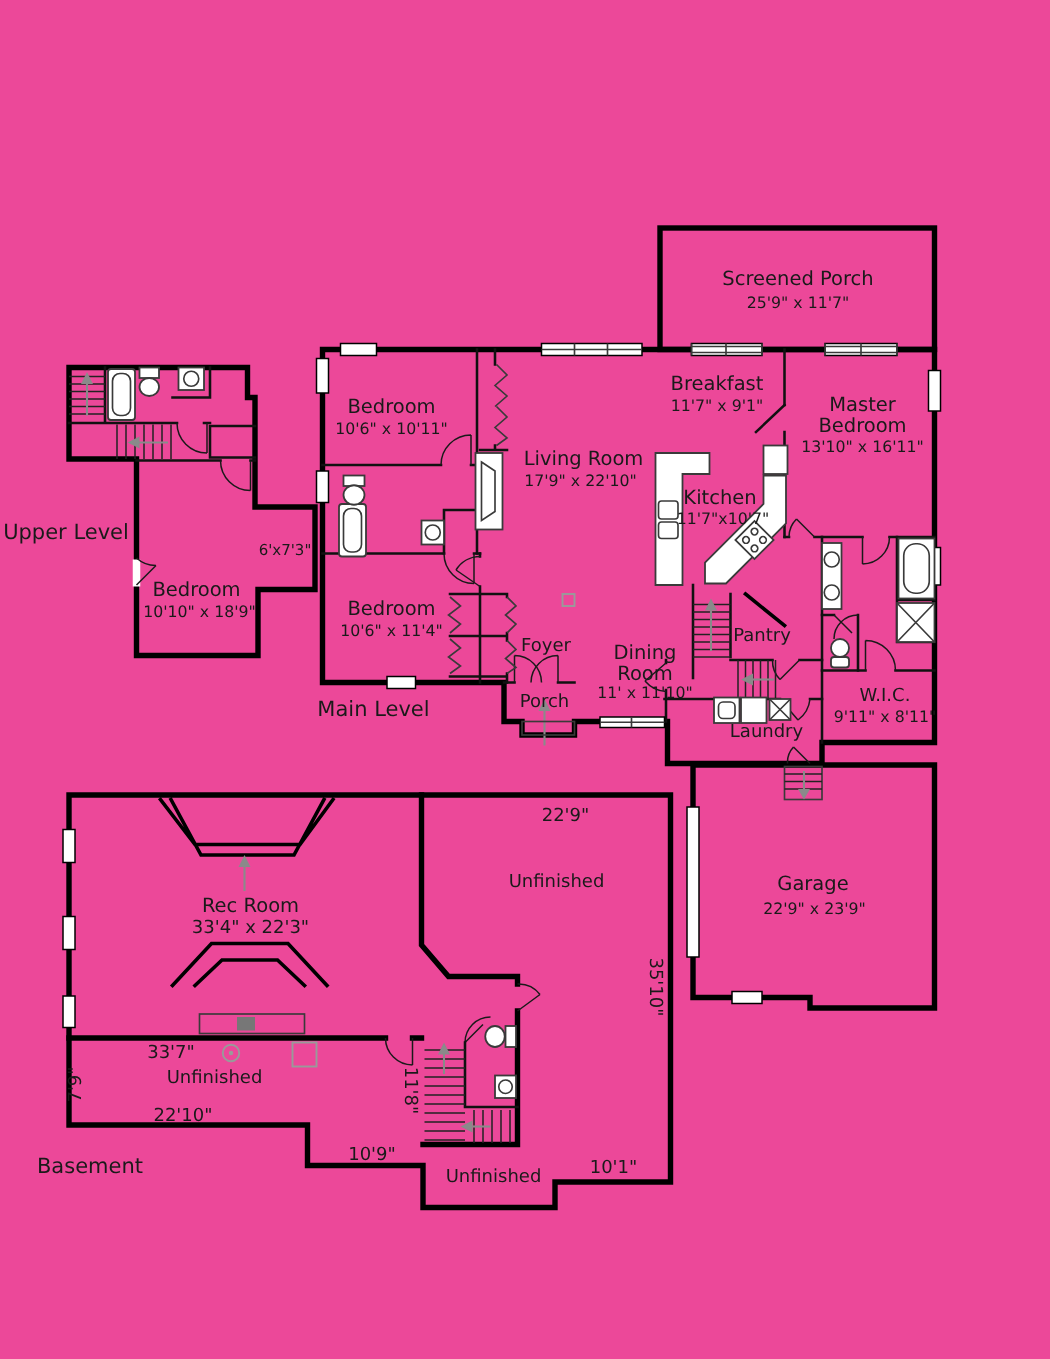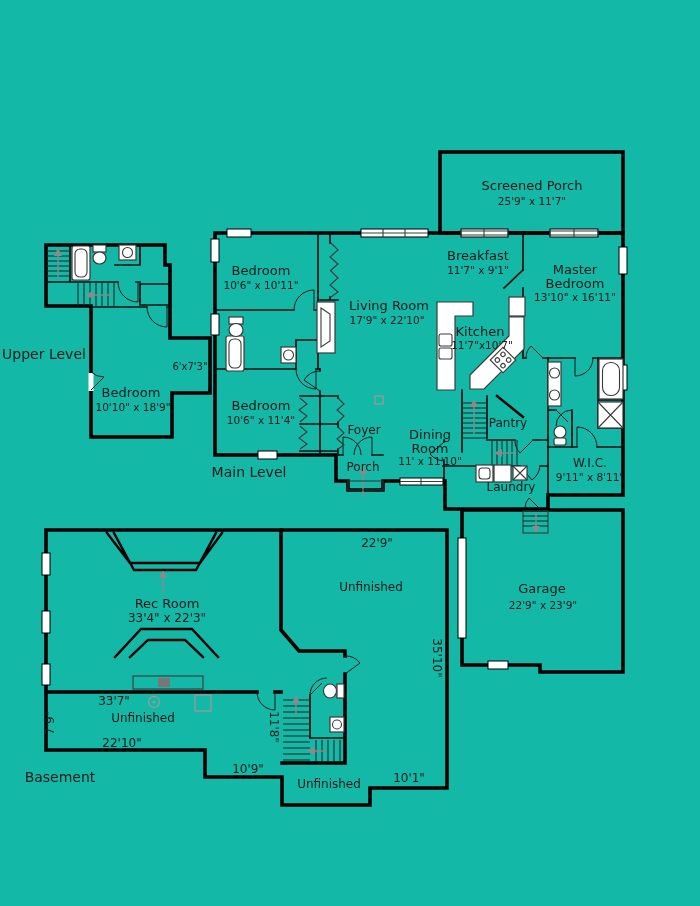--- a/index.html
+++ b/index.html
@@ -1,16 +1,16 @@
 <!DOCTYPE html>
 <html><head>
 <meta charset="utf-8">
 <style>
   html,body{margin:0;padding:0;background:#fff;}
-  .canvas{position:relative;width:700px;height:906px;background:#14b8a6;overflow:hidden;}
+  .canvas{position:relative;width:700px;height:906px;background:#ec4899;overflow:hidden;}
   svg{display:block;}
   .wext{fill:none;stroke:#000;stroke-width:3.6;stroke-linecap:square;stroke-linejoin:miter;}
   .wint{fill:none;stroke:#111;stroke-width:1.7;stroke-linecap:square;}
   .wmid{fill:none;stroke:#000;stroke-width:2.4;stroke-linecap:square;}
   .fix{fill:#fff;stroke:#3a3a3a;stroke-width:1.2;}
   .fixl{fill:none;stroke:#3a3a3a;stroke-width:1.1;}
   .door{fill:none;stroke:#1a1a1a;stroke-width:1;}
   .win{fill:#fff;stroke:#000;stroke-width:1;}
   .tread{stroke:#222;stroke-width:1;}
   .arrow{stroke:#8a8a8a;stroke-width:1.4;fill:none;}

